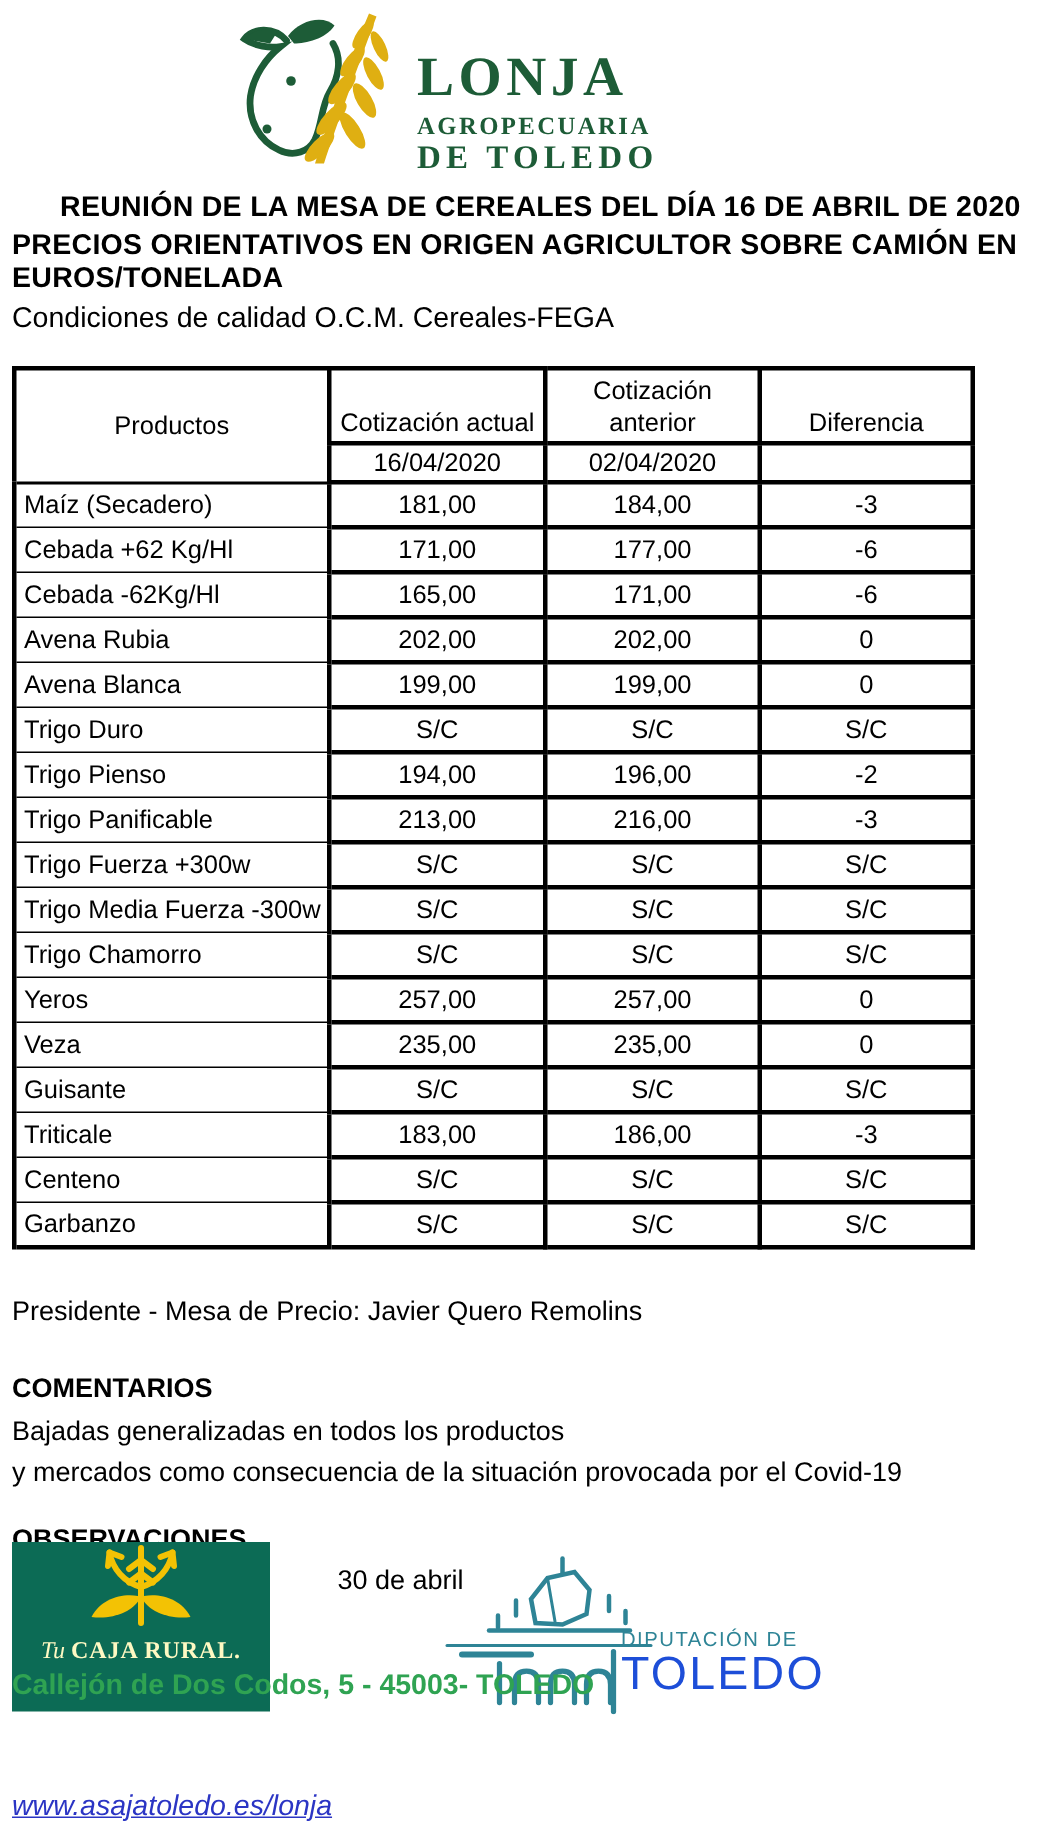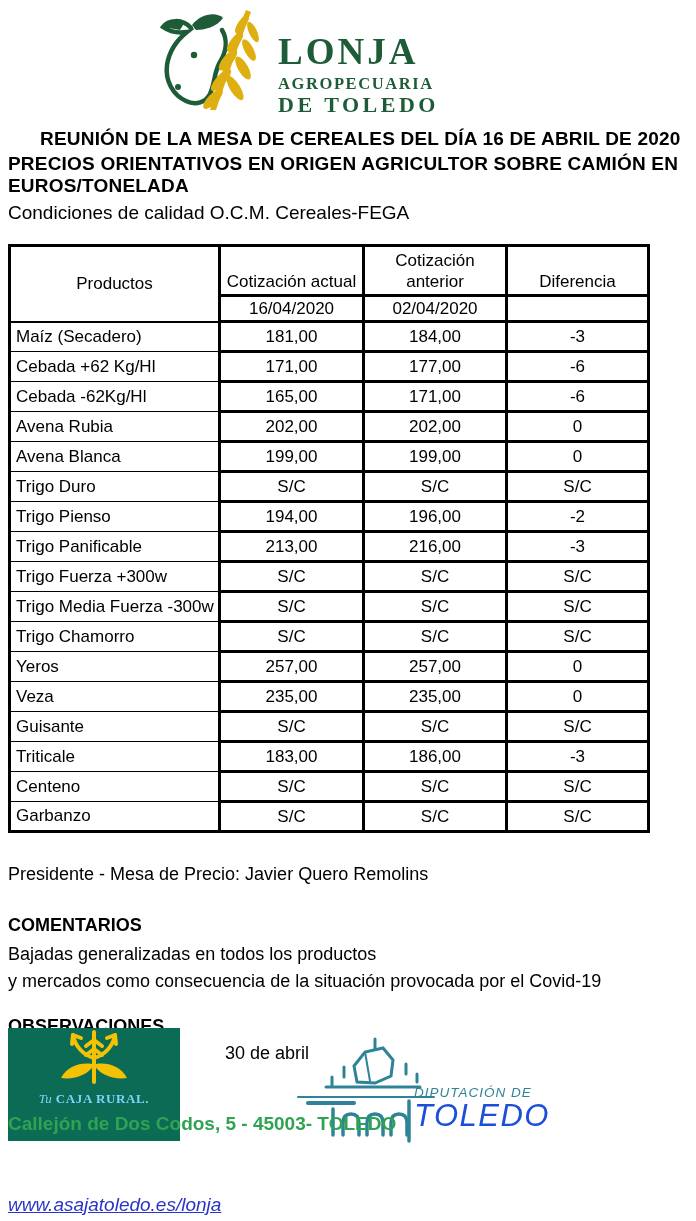--- a/index.html
+++ b/index.html
@@ -39,25 +39,25 @@
   .comentarios-h{margin-top:29px;}
   .c1{margin-top:7px;} .c2{margin-top:5px;}
   .observ-h{margin-top:23px;}
   .prox{margin-top:5px;} .lugar{margin-top:5px;} .patro{margin-top:3px;}
   .prox-label{display:inline-block;width:217px;}
 
   
   .gc-box{position:absolute;left:8px;top:1028px;width:172px;height:113px;
           background:#0c6b55;display:flex;flex-direction:column;align-items:center;}
   .gc-name{color:#fff;font-size:28px;line-height:1;margin-top:1px;letter-spacing:0.2px;}
-  .gc-tag{font-family:"Liberation Serif", serif;font-size:13px;color:#7dd3fc;margin-top:3px;}
+  .gc-tag{font-family:"Liberation Serif", serif;font-size:16px;color:#fef9c3;margin-top:3px;}
   .gc-tag .script{font-style:italic;font-weight:normal;margin-right:4px;}
   .gc-tag .caps{font-weight:bold;letter-spacing:0.6px;}
 
-  .dt-box{position:absolute;left:296px;top:1037px;width:240px;height:106px;font-style:italic;}
+  .dt-box{position:absolute;left:296px;top:1037px;width:240px;height:106px;}
   .dt-text{position:absolute;left:118px;top:48px;}
   .dt-l1{color:#2e8496;font-size:13.5px;letter-spacing:1px;}
   .dt-l2{color:#1d4ed8;font-size:31px;letter-spacing:1.5px;line-height:1.05;}
 
   
   .footer-addr{position:absolute;left:8px;top:1113px;font-size:19px;font-weight:bold;color:#2fa352;}
   .footer-link{position:absolute;left:8px;top:1194px;font-size:19px;color:#2b35c4;
                text-decoration:underline;cursor:pointer;font-style:italic;}
 </style>
 </head>

